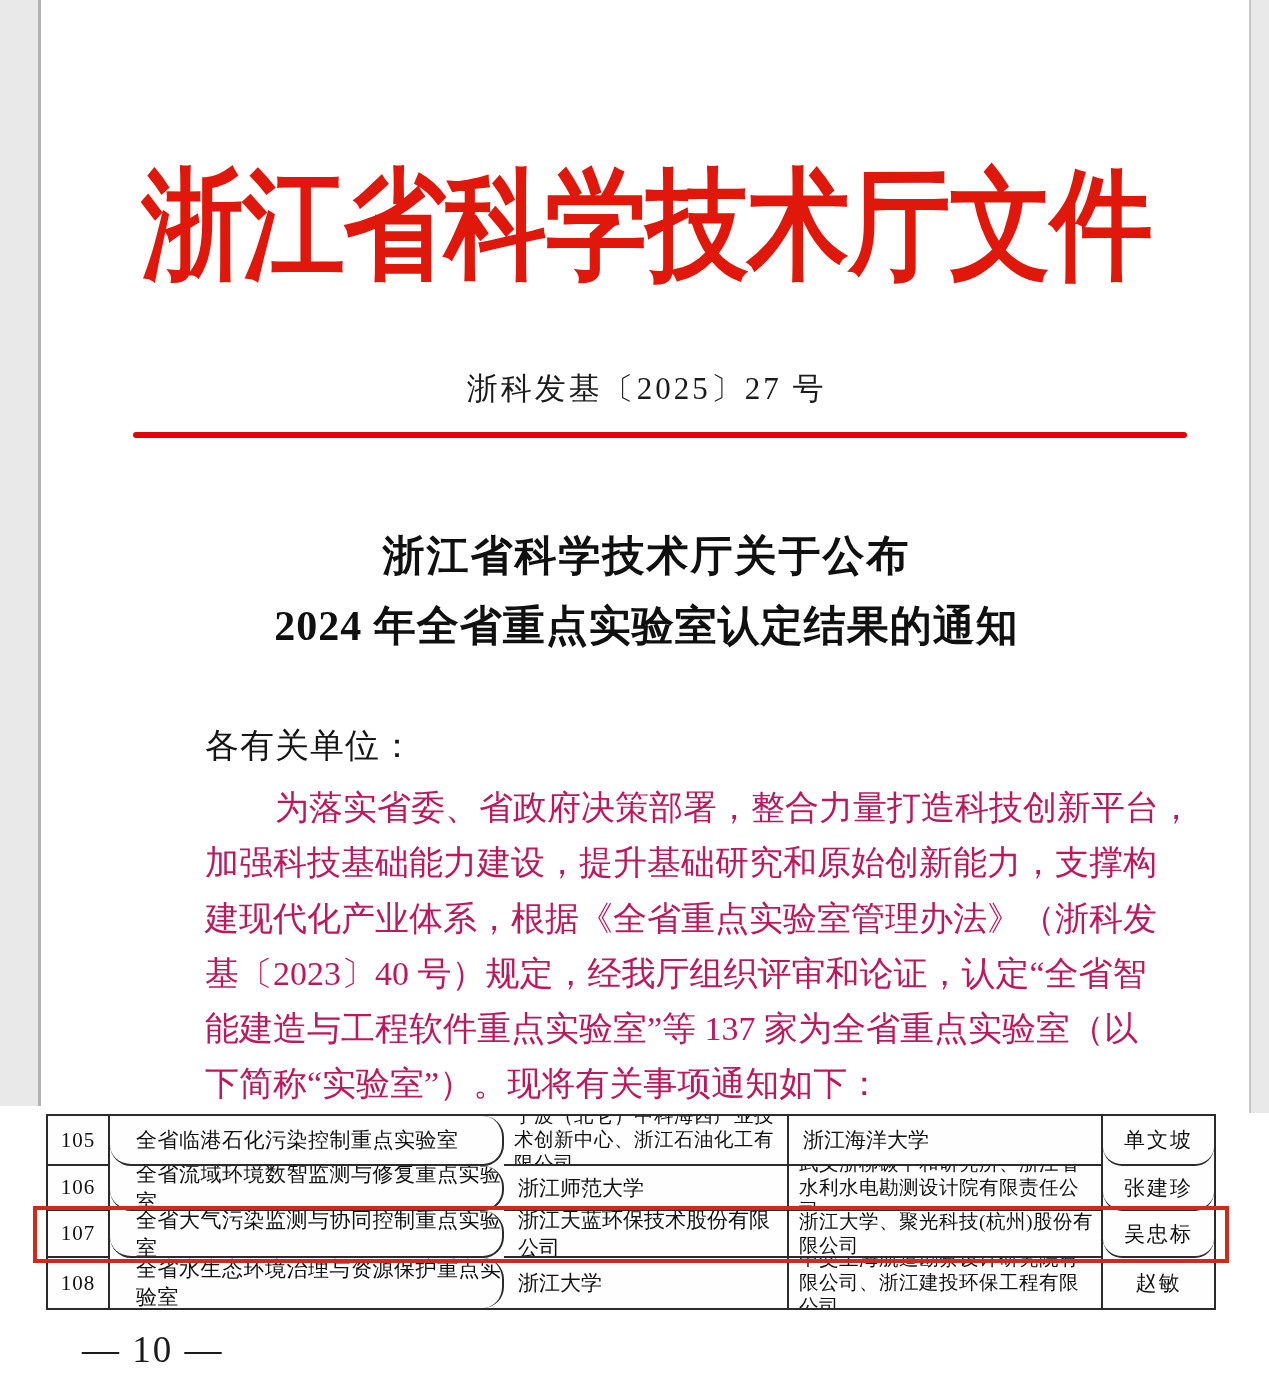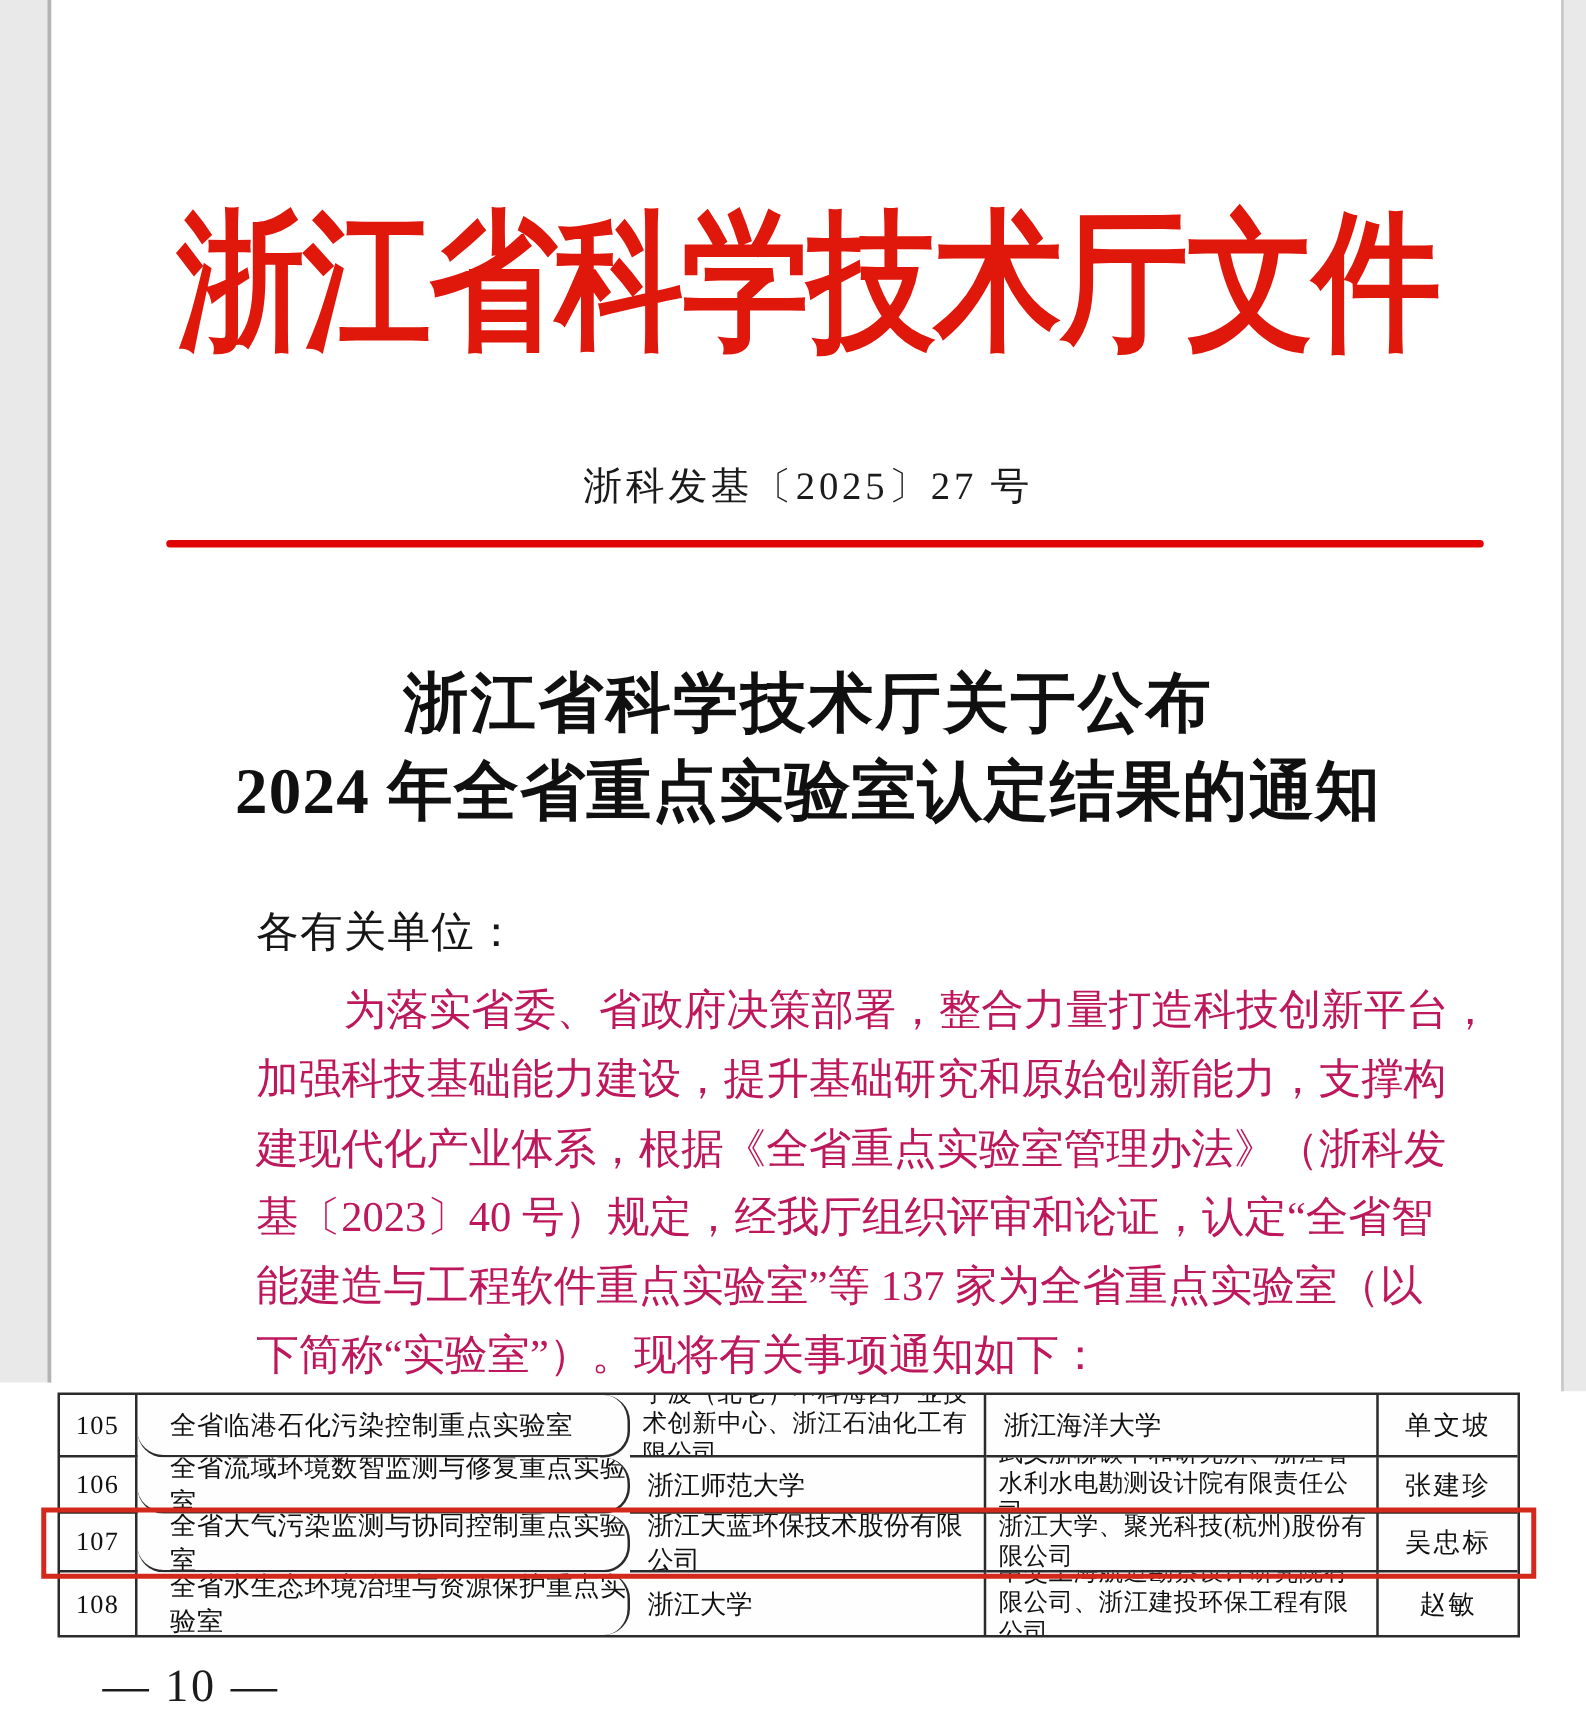--- a/index.html
+++ b/index.html
@@ -36,21 +36,21 @@
     font-size: 31px; letter-spacing: 3px;
     color: #1b1b1b;
   }
 
   .red-rule {
     position: absolute; left: 133px; top: 432px; width: 1054px; height: 6px;
     background: #e00504; border-radius: 3px;
   }
 
   .notice-title { position: absolute; left: 44px; width: 1205px; text-align: center;
-    font-size: 52px; font-weight: bold; color: #101010; white-space: nowrap; }
+    font-size: 42px; font-weight: bold; color: #101010; white-space: nowrap; }
   .notice-title.l1 { top: 528px; letter-spacing: 2px; }
   .notice-title.l2 { top: 598px; letter-spacing: 1px; }
 
   .salutation {
     position: absolute; left: 205px; top: 723px;
     font-size: 34px; color: #161616; letter-spacing: 1px;
   }
 
   .body-line {
     position: absolute; left: 205px; width: 902px; height: 56px;
@@ -72,21 +72,21 @@
     background: #fffefe;
     font-size: 21px;
   }
   .cell {
     border-right: 2px solid #2b2b2b;
     border-bottom: 2px solid #2b2b2b;
     display: flex; align-items: center;
     overflow: hidden;
     color: #111;
   }
-  .cell.c-last { border-right: none; }
+  .cell.c-last { border-right: none; border-radius: 19px; }
   .cell.r-last { border-bottom: none; }
   .cell.num { justify-content: center; letter-spacing: 1px; }
   .cell.lab { padding-left: 26px; letter-spacing: 0.5px; border-radius: 21px; }
   .cell.inst { padding-left: 14px; }
   .cell.partners { padding: 2px 8px 2px 10px; font-size: 19.5px; line-height: 1.22; letter-spacing: 0.5px; }
   .cell.director { justify-content: center; letter-spacing: 2px; }
 
   .highlight-box {
     position: absolute; left: 33px; top: 1206px;
     width: 1196px; height: 57px;

